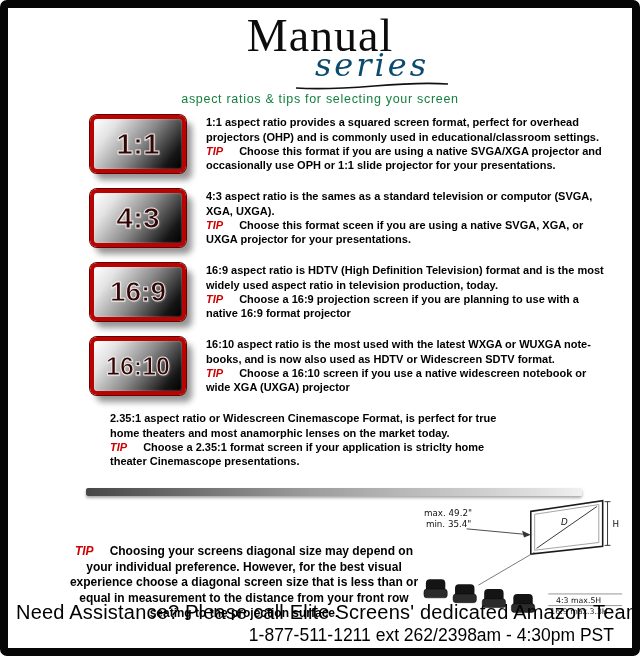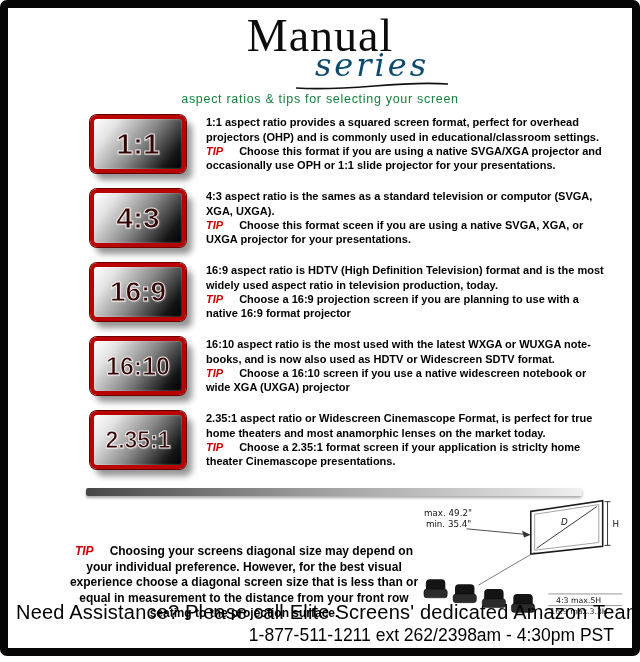--- a/index.html
+++ b/index.html
@@ -107,23 +107,20 @@
       <div class="badge">
         <span class="badge-text">16:10</span>
       </div>
       <p class="desc">
         <span>16:10 aspect ratio is the most used with the latest WXGA or WUXGA note-books, and is now also used as HDTV or Widescreen SDTV format.</span><br>
         <span class="tip-label">TIP</span><span>Choose a 16:10 screen if you use a native widescreen notebook or wide XGA (UXGA) projector</span>
       </p>
     </section>
 
     <section class="row">
-      <div class="badge">
-        <span class="badge-text">2.35:1</span>
-      </div>
       <p class="desc">
         <span>2.35:1 aspect ratio or Widescreen Cinemascope Format, is perfect for true home theaters and most anamorphic lenses on the market today.</span><br>
         <span class="tip-label">TIP</span><span>Choose a 2.35:1 format screen if your application is striclty home theater Cinemascope presentations.</span>
       </p>
     </section>
 
   </main>
 
   <div class="divider"></div>
 

